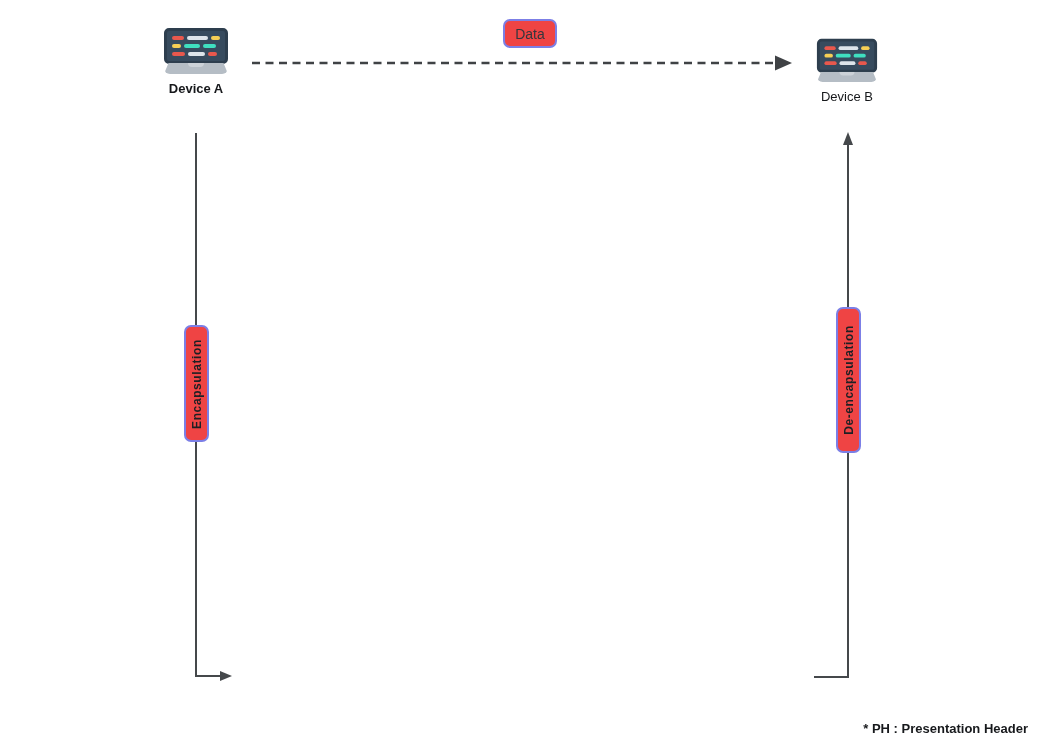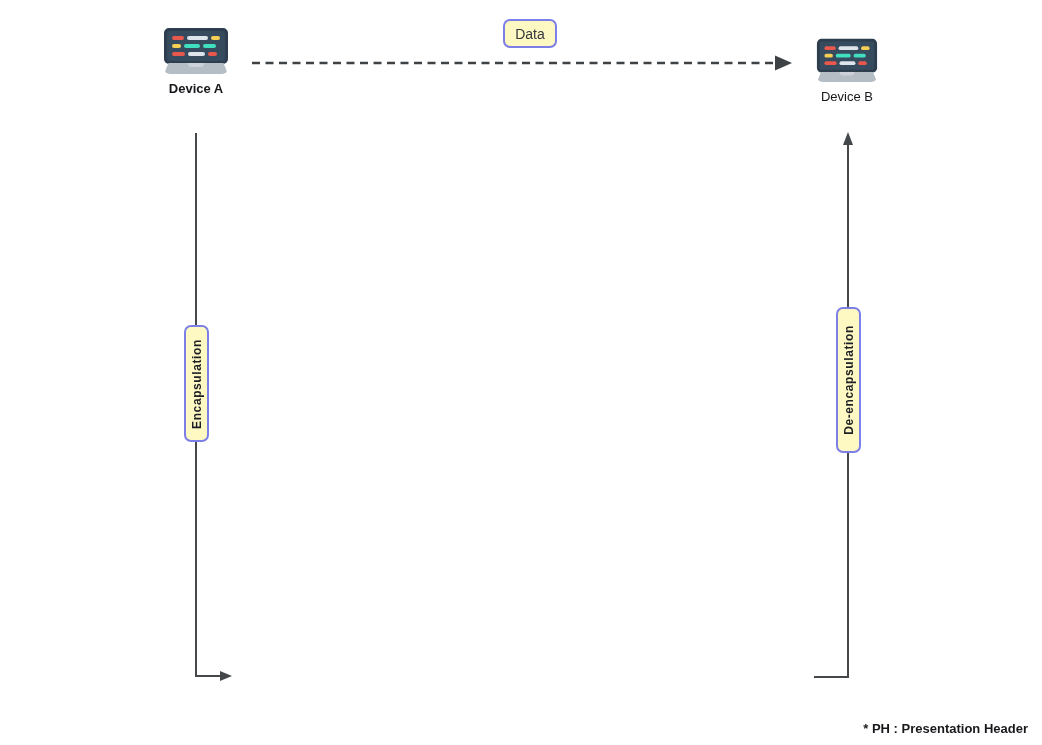--- a/index.html
+++ b/index.html
@@ -65,21 +65,21 @@
     white-space: nowrap;
   }
   .device-label.bold { font-weight: bold; }
 
   
   .device-b .laptop { transform: scale(0.94); transform-origin: bottom center; }
 
   
   .chip {
     position: absolute;
-    background: #fef9c3;
+    background: #ef4444;
     border: 2px solid #7c7fe6;
     border-radius: 7px;
     display: flex;
     align-items: center;
     justify-content: center;
     box-sizing: border-box;
     color: #33373d;
   }
   .chip.data-chip {
     left: 503px; top: 19px;

